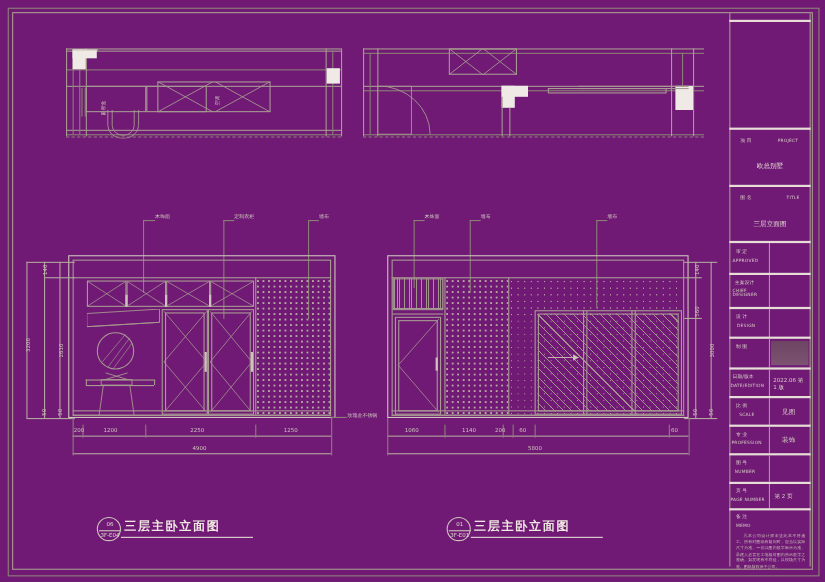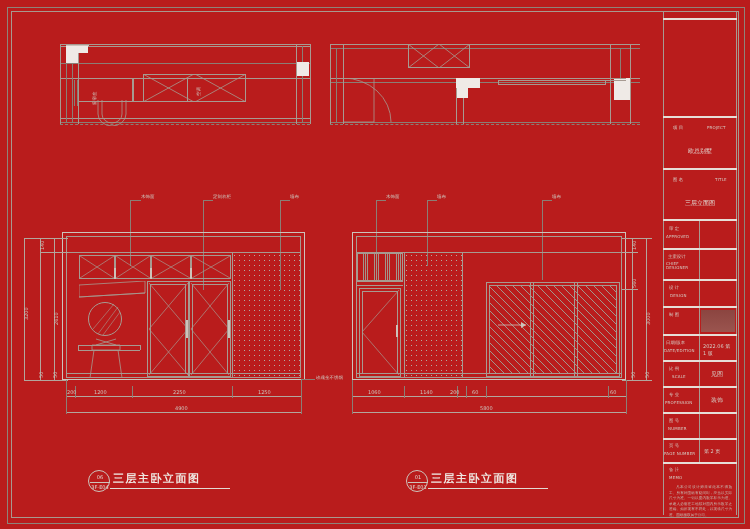--- a/index.html
+++ b/index.html
@@ -1,21 +1,21 @@
 <!DOCTYPE html>
 <html><head>
 <meta charset="utf-8">
 <style>
   html,body{margin:0;padding:0;background:#5c4f48;}
   body{
     width:750px;height:529px;overflow:hidden;position:relative;
     font-family:"DejaVu Sans","Liberation Sans",sans-serif;
     color:#d8cec7;
   }
-  .sheet{position:absolute;inset:0;background:#b91c1c;}
+  .sheet{position:absolute;inset:0;background:#701a75;}
   
   .border-outer{position:absolute;left:7px;top:7px;width:736px;height:515px;border:1px solid #8f8279;}
   .border-inner{position:absolute;left:11px;top:11px;width:726px;height:505px;border:1px solid #a8998f;}
 
   
   .ln{position:absolute;background:#a79a91;}
   .h{height:1px;}
   .v{width:1px;}
   .thin{background:#8b7e75;}
   .bright{background:#cdc3bb;}

